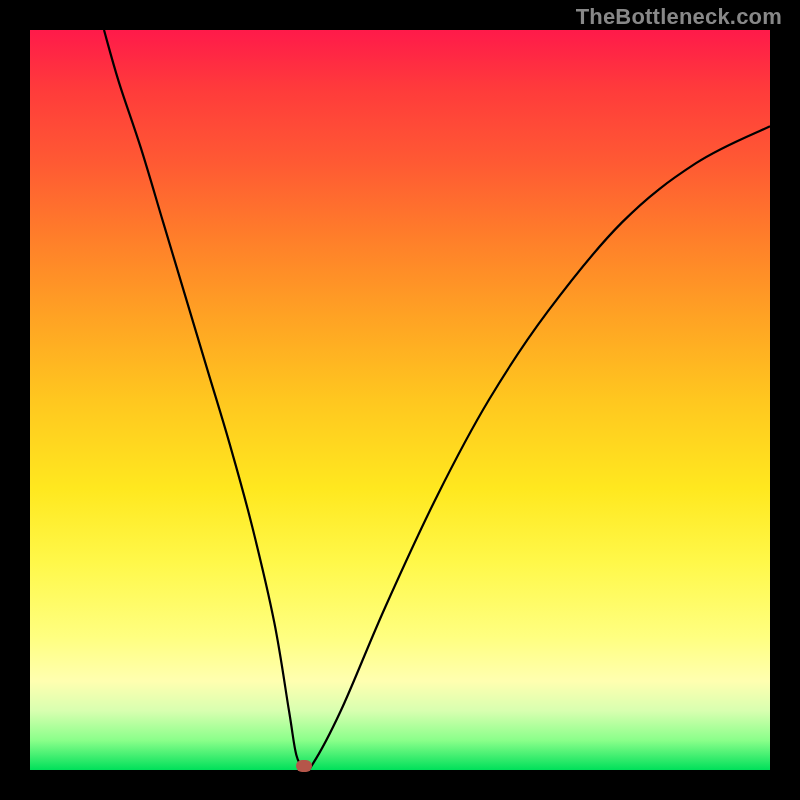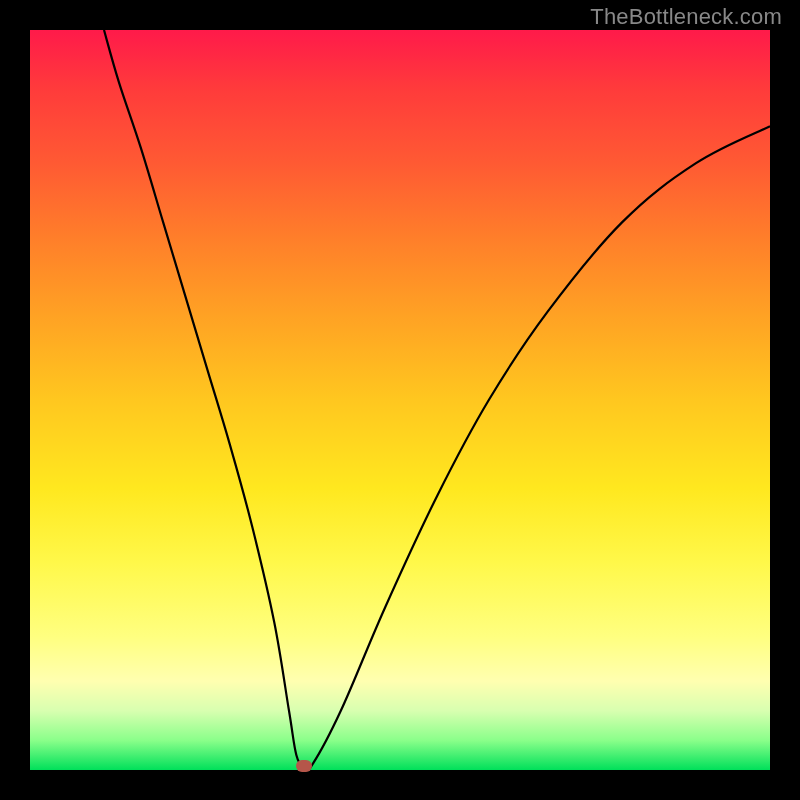--- a/index.html
+++ b/index.html
@@ -10,21 +10,21 @@
     position: relative;
     overflow: hidden;
     font-family: Arial, Helvetica, sans-serif;
   }
   .watermark {
     position: absolute;
     top: 4px;
     right: 18px;
     color: #888;
     font-size: 22px;
-    font-weight: 400;
+    font-weight: 700;
     letter-spacing: 0.2px;
     z-index: 10;
   }
   .plot-area {
     position: absolute;
     top: 30px;
     left: 30px;
     width: 740px;
     height: 740px;
   }

